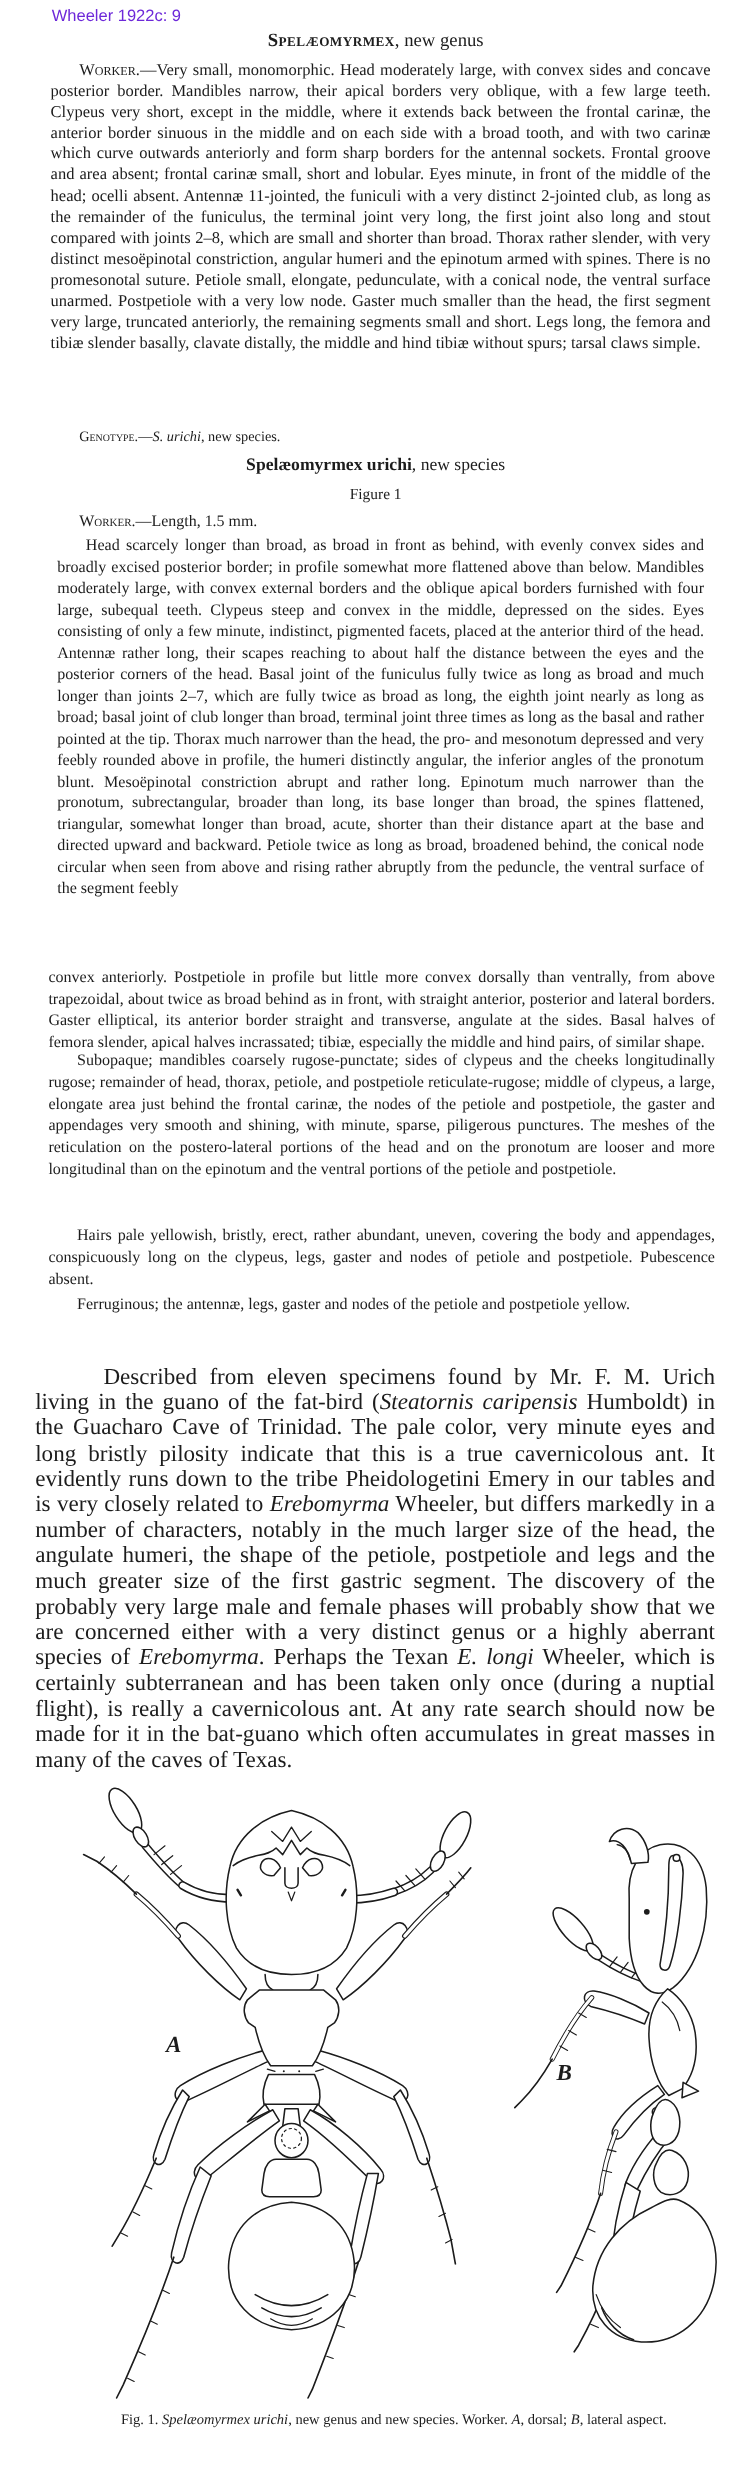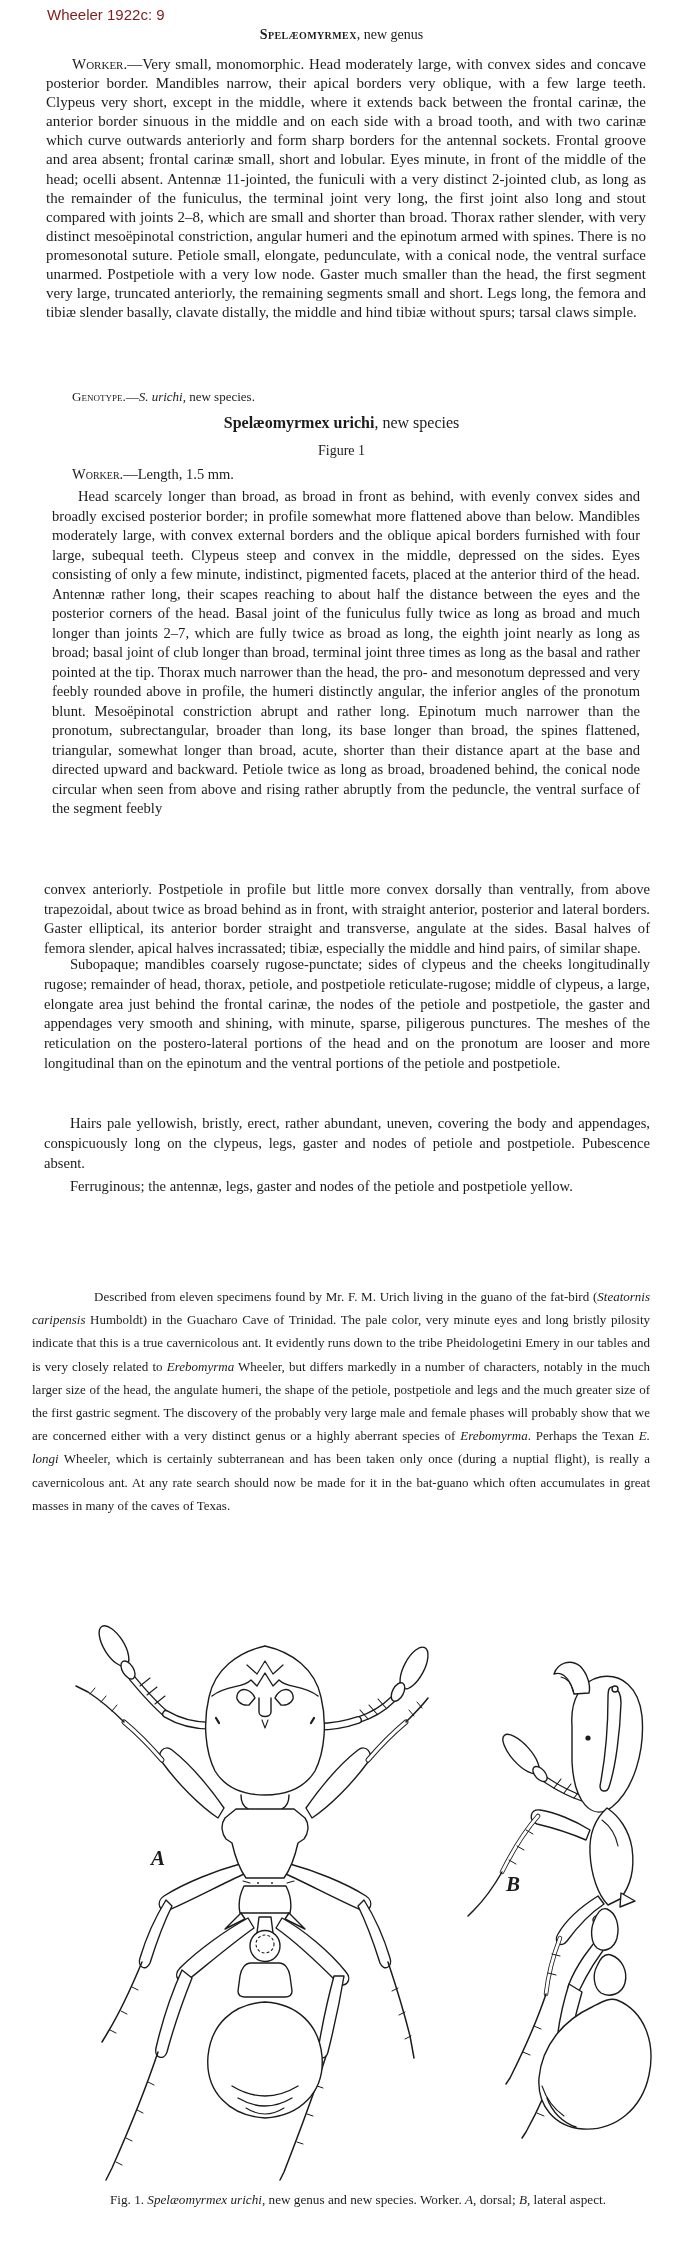--- a/index.html
+++ b/index.html
@@ -6,34 +6,34 @@
   .page{
     position:relative;width:683px;height:2253px;background:#ffffff;
     font-family:"Liberation Serif","DejaVu Serif",serif;color:#1c1c1c;
     overflow:hidden;margin:0 auto;
   }
   .blk{position:absolute;margin:0;text-align:justify;}
   .center{text-align:center;left:0;width:683px;}
   .sc{font-variant:small-caps;}
   .it{font-style:italic;}
   .bd{font-weight:bold;}
-  #hdr{left:47px;top:6px;font-family:"Liberation Sans",sans-serif;font-size:15px;color:#7f1d1d;text-align:left;}
-  #h-genus{top:27px;font-size:14px;}
+  #hdr{left:47px;top:6px;font-family:"Liberation Sans",sans-serif;font-size:15px;color:#6d28d9;text-align:left;}
+  #h-genus{top:27px;font-size:17px;}
   #h-genus .sc{font-weight:bold;letter-spacing:.4px;}
   #p-genus{left:46px;top:55px;width:600px;font-size:15px;line-height:19.1px;text-indent:26px;}
   #p-genotype{left:46px;top:389px;width:600px;font-size:13px;text-indent:26px;text-align:left;}
   #h-species{top:414px;font-size:16px;}
   #p-figref{top:443px;font-size:14px;}
   #p-length{left:46px;top:466px;width:600px;font-size:14.5px;text-indent:26px;text-align:left;}
   #p-desc1{left:52px;top:487px;width:588px;font-size:14.6px;line-height:19.5px;text-indent:26px;}
   #p-desc2{left:44px;top:856px;width:606px;font-size:14.6px;line-height:19.6px;margin-top:24px;}
   #p-sculpt{left:44px;top:955px;width:606px;font-size:14.6px;line-height:19.8px;text-indent:26px;}
   #p-hairs{left:44px;top:1113px;width:606px;font-size:14.6px;line-height:20px;text-indent:26px;}
   #p-color{left:44px;top:1176px;width:606px;font-size:14.6px;line-height:20px;text-indent:26px;}
-  #p-disc{left:32px;top:1285px;width:618px;font-size:13px;line-height:23.2px;text-indent:62px;}
+  #p-disc{left:32px;top:1240px;width:618px;font-size:21px;line-height:23.2px;text-indent:62px;}
   #figure1{position:absolute;left:0;top:1600px;width:683px;height:600px;}
   .figsvg{position:absolute;}
   #svg-dorsal{left:62px;top:12px;}
   #svg-lateral{left:420px;top:30px;}
   .fig-label{position:absolute;font-size:21px;font-style:italic;font-weight:bold;font-family:"Liberation Serif","DejaVu Serif",serif;}
   #lbl-a{left:151px;top:246px;}
   #lbl-b{left:506px;top:272px;}
   #caption{left:66px;top:2192px;width:584px;font-size:13.2px;line-height:16px;text-align:center;}
   svg .tb{fill:none;stroke:#1c1c1c;stroke-linecap:round;}
   svg .tw{fill:none;stroke:#ffffff;stroke-linecap:round;}

